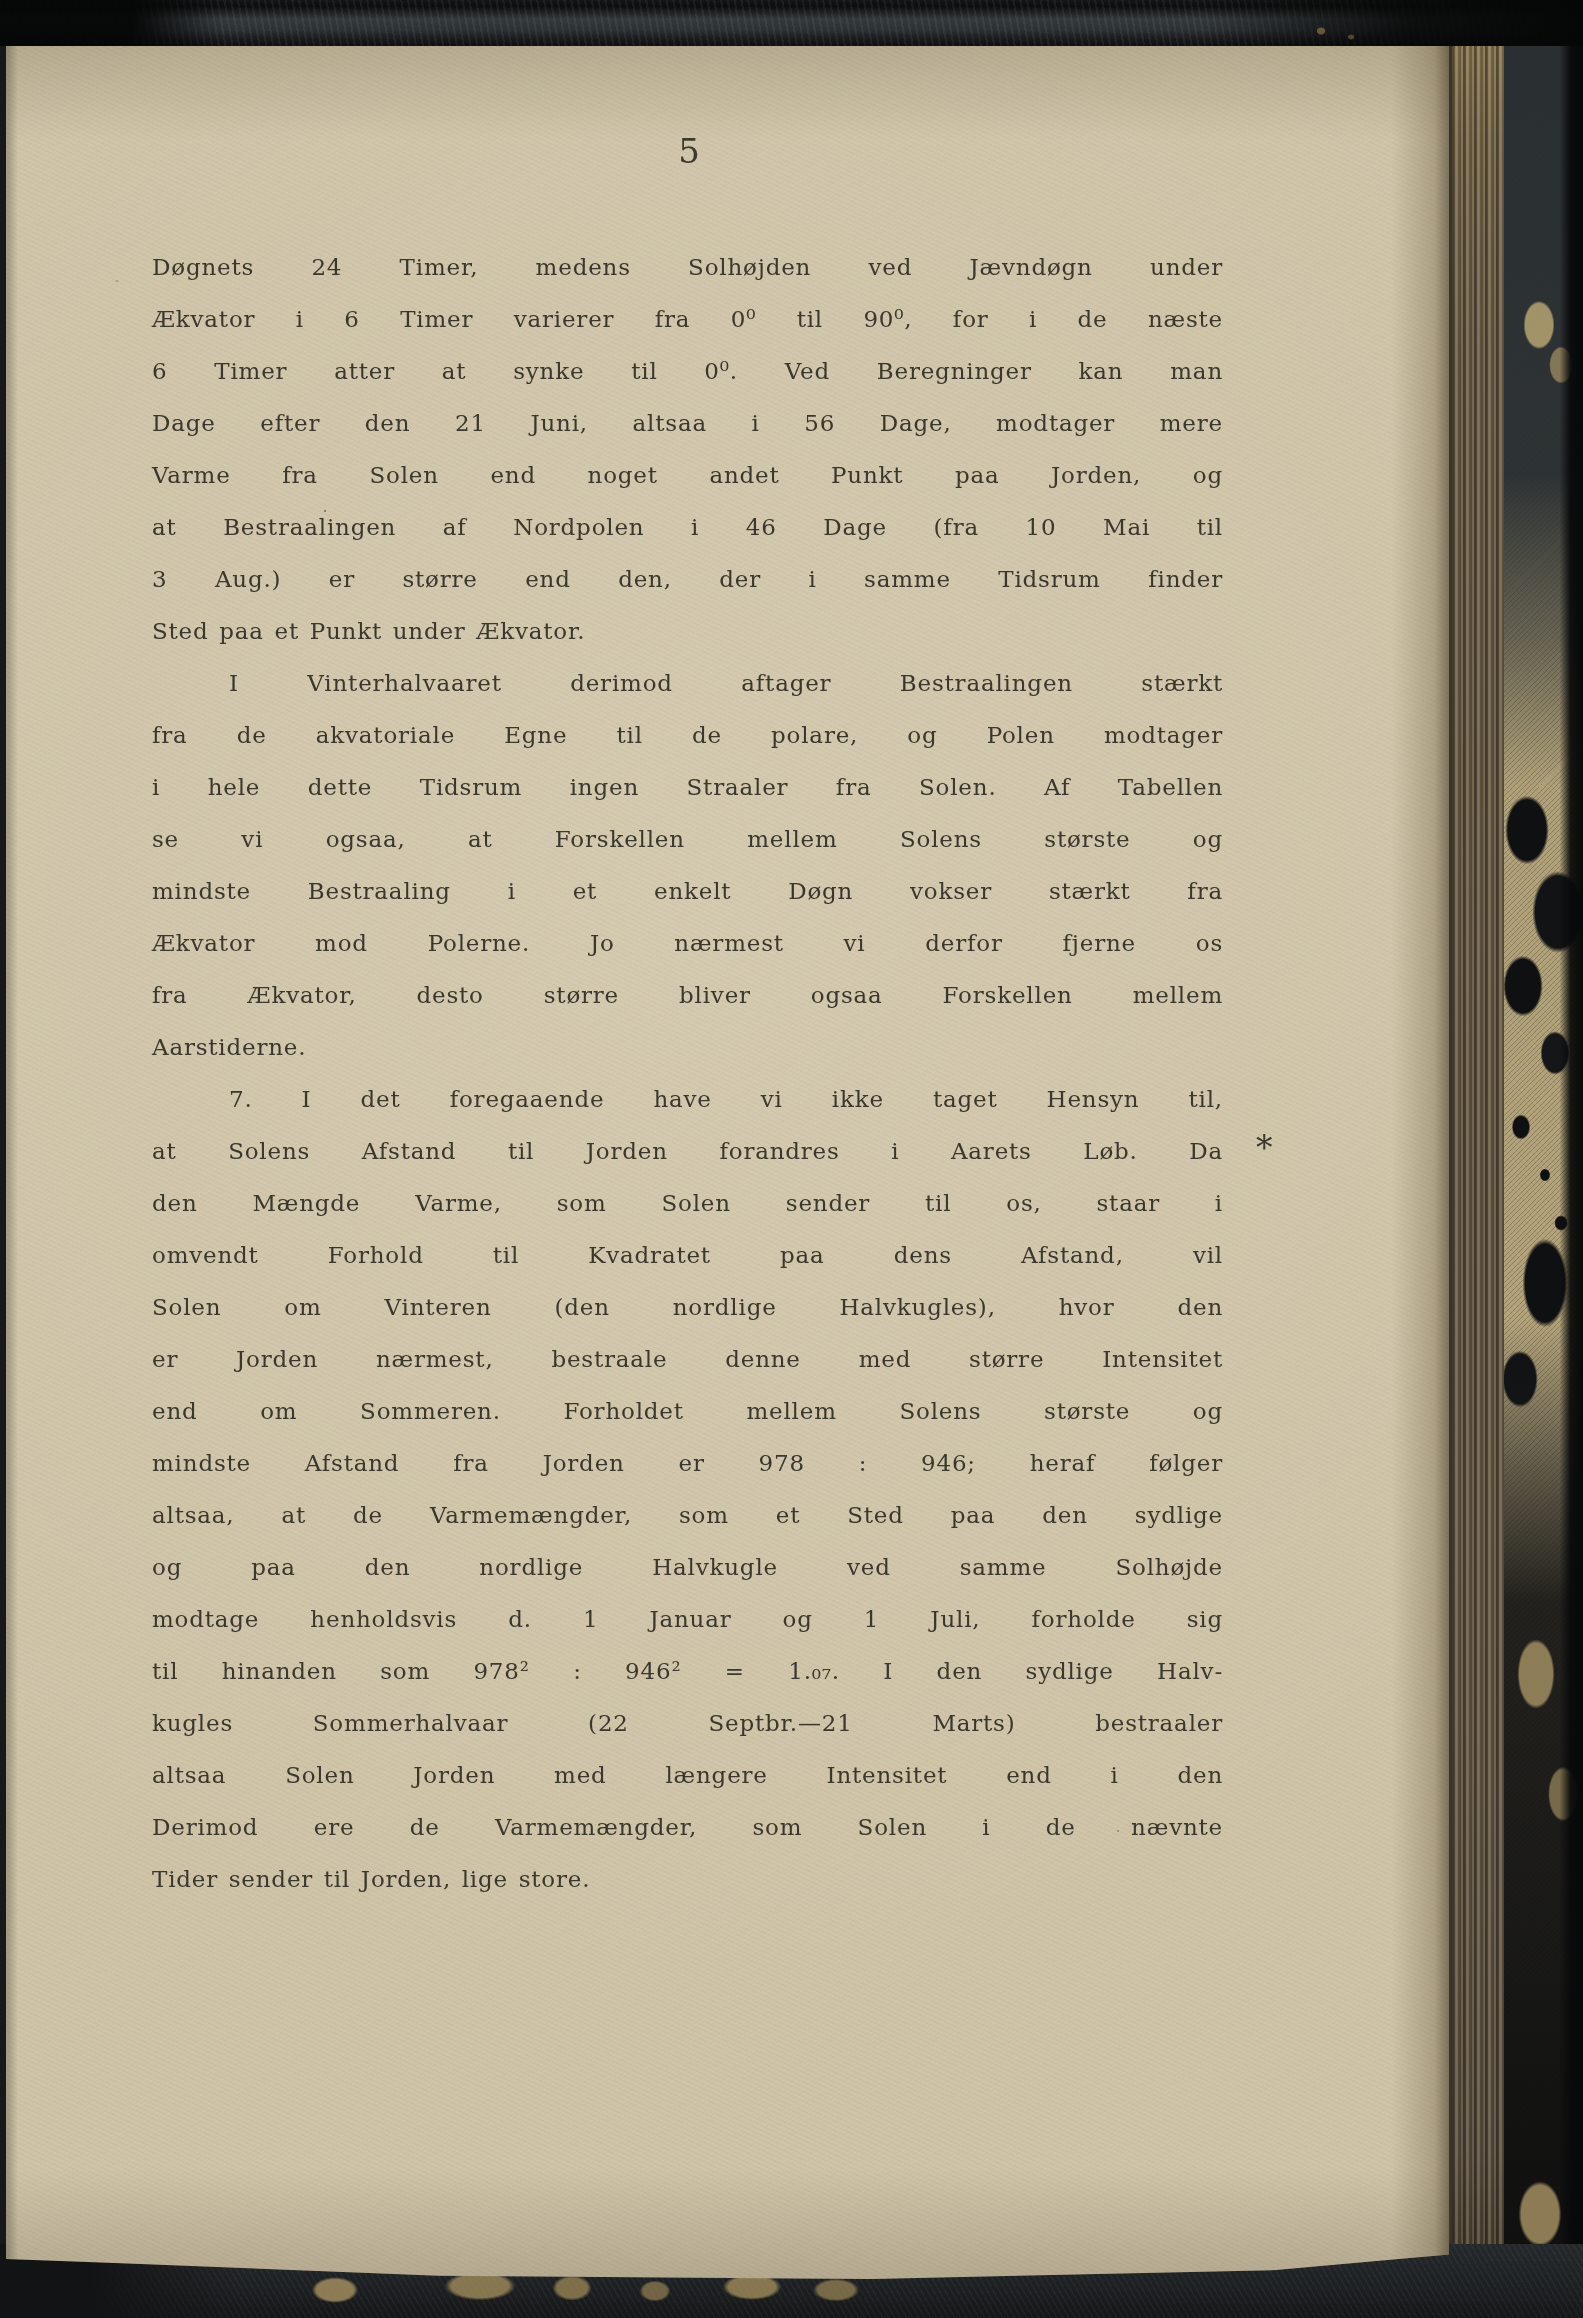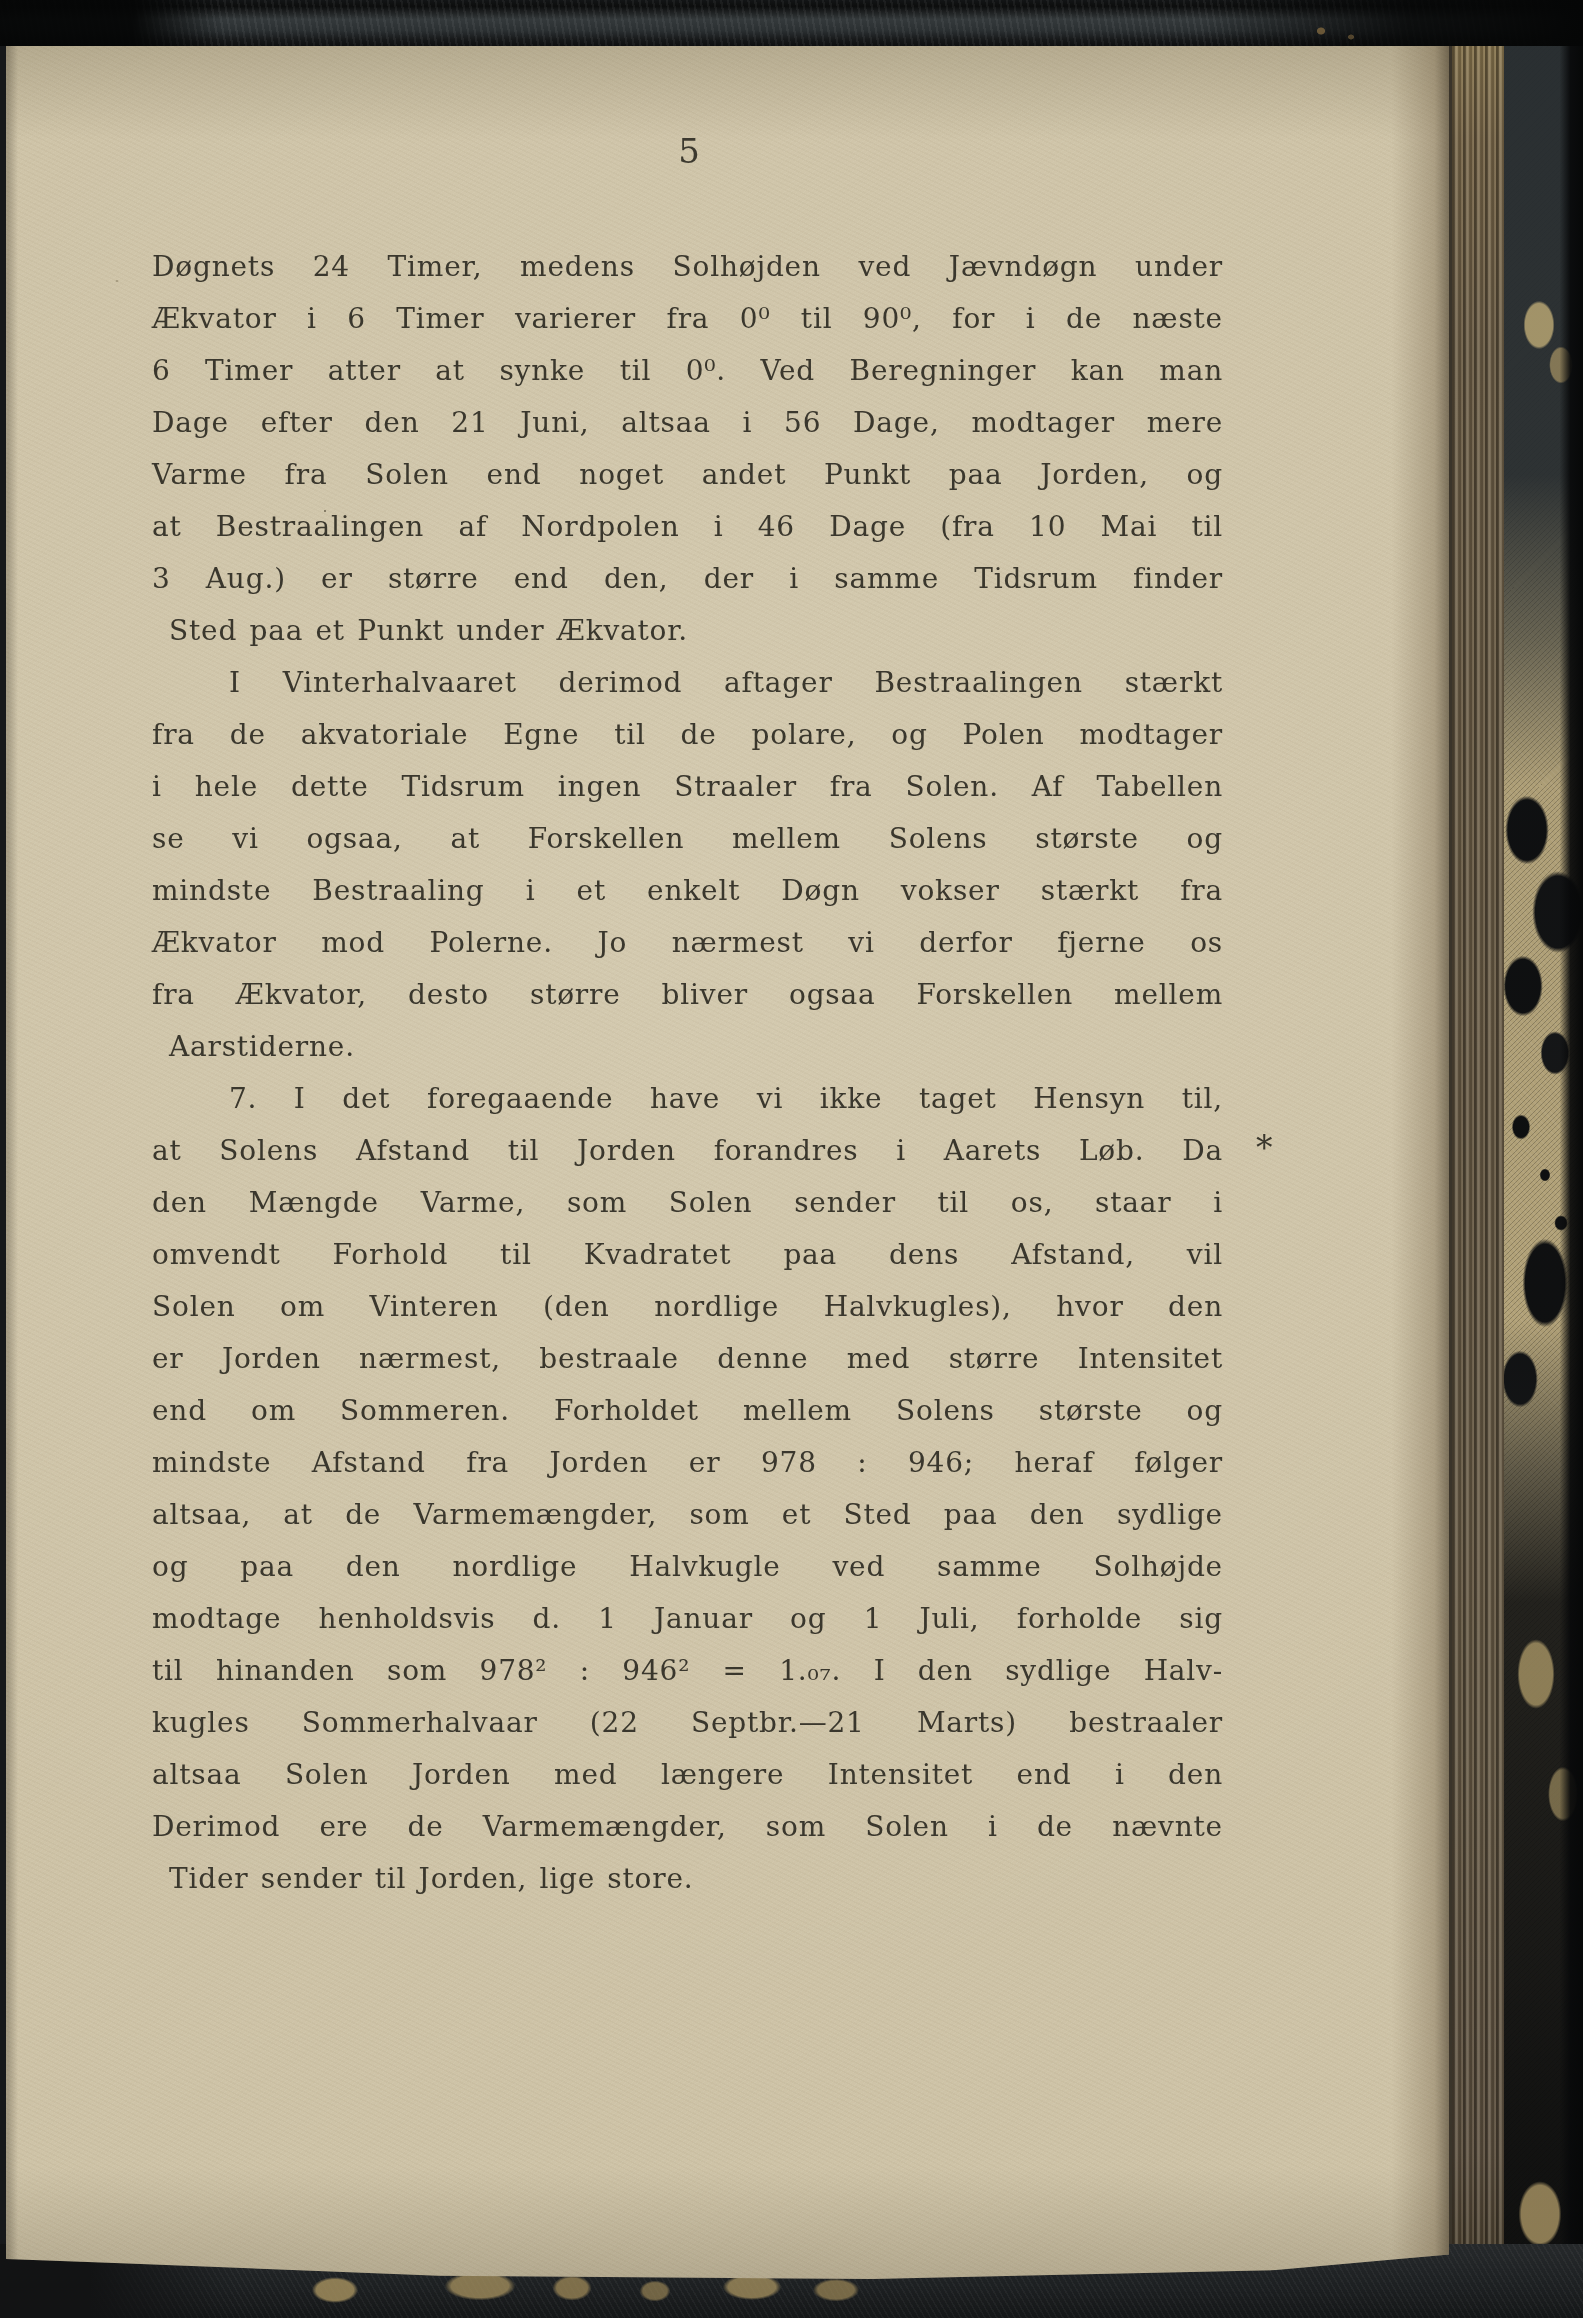--- a/index.html
+++ b/index.html
@@ -106,28 +106,28 @@
     clip-path:polygon(0 0,100% 0,100% 98.9%,88% 99.6%,60% 100%,30% 99.85%,8% 99.3%,0 99.1%);
   }
 
   .page-number{
     position:absolute;left:639px;top:87px;width:89px;
     text-align:center;font-size:34px;color:#3c392f;letter-spacing:0.7px;
   }
 
   .text-block{
     position:absolute;left:146px;top:197px;width:1071px;
-    font-size:28px;color:#3a372d;
+    font-size:23px;color:#3a372d;
     letter-spacing:0.8px;word-spacing:2.6px;
   }
   .line{
     height:52px;line-height:52px;white-space:nowrap;
     text-align:justify;text-align-last:justify;
   }
-  .line.end{text-align-last:left;margin-left:17px;}
+  .line.end{text-align-last:left;}
   .line.ind{padding-left:77px;}
 
   .margin-asterisk{
     position:absolute;left:1250px;top:1084px;
     font-size:33px;color:#3a372d;
   }
 </style>
 </head>
 <body>
 

